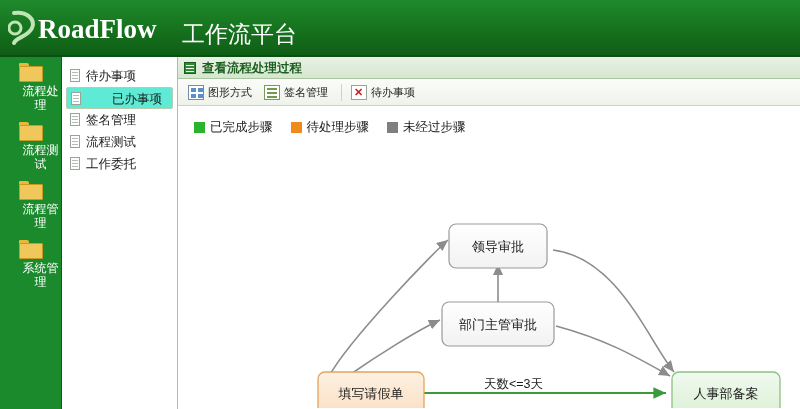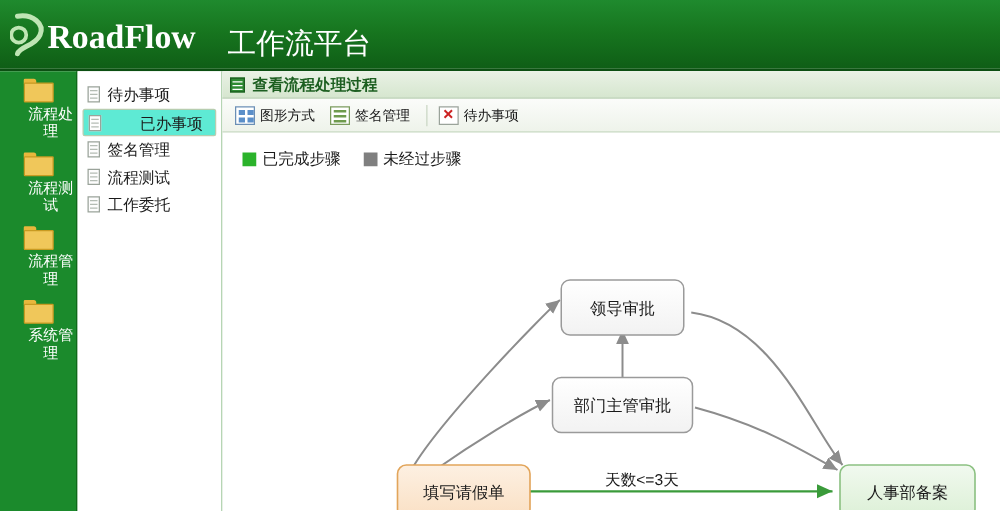--- a/index.html
+++ b/index.html
@@ -395,20 +395,24 @@
       <div class="tb-btn">
         <span class="tb-ico ico-close"></span>
         <span>待办事项</span>
       </div>
     </div>
 
     <div class="legend">
       <div class="legend-entry">
         <span class="legend-swatch" style="background:#2bb32b"></span>
         <span>已完成步骤</span>
+      </div>
+      <div class="legend-entry">
+        <span class="legend-swatch" style="background:#f08a1c"></span>
+        <span>待处理步骤</span>
       </div>
       <div class="legend-entry">
         <span class="legend-swatch" style="background:#7f7f7f"></span>
         <span>未经过步骤</span>
       </div>
     </div>
 
     <div class="diagram">
       <svg width="622" height="268" viewBox="0 0 622 268">
         <defs>

